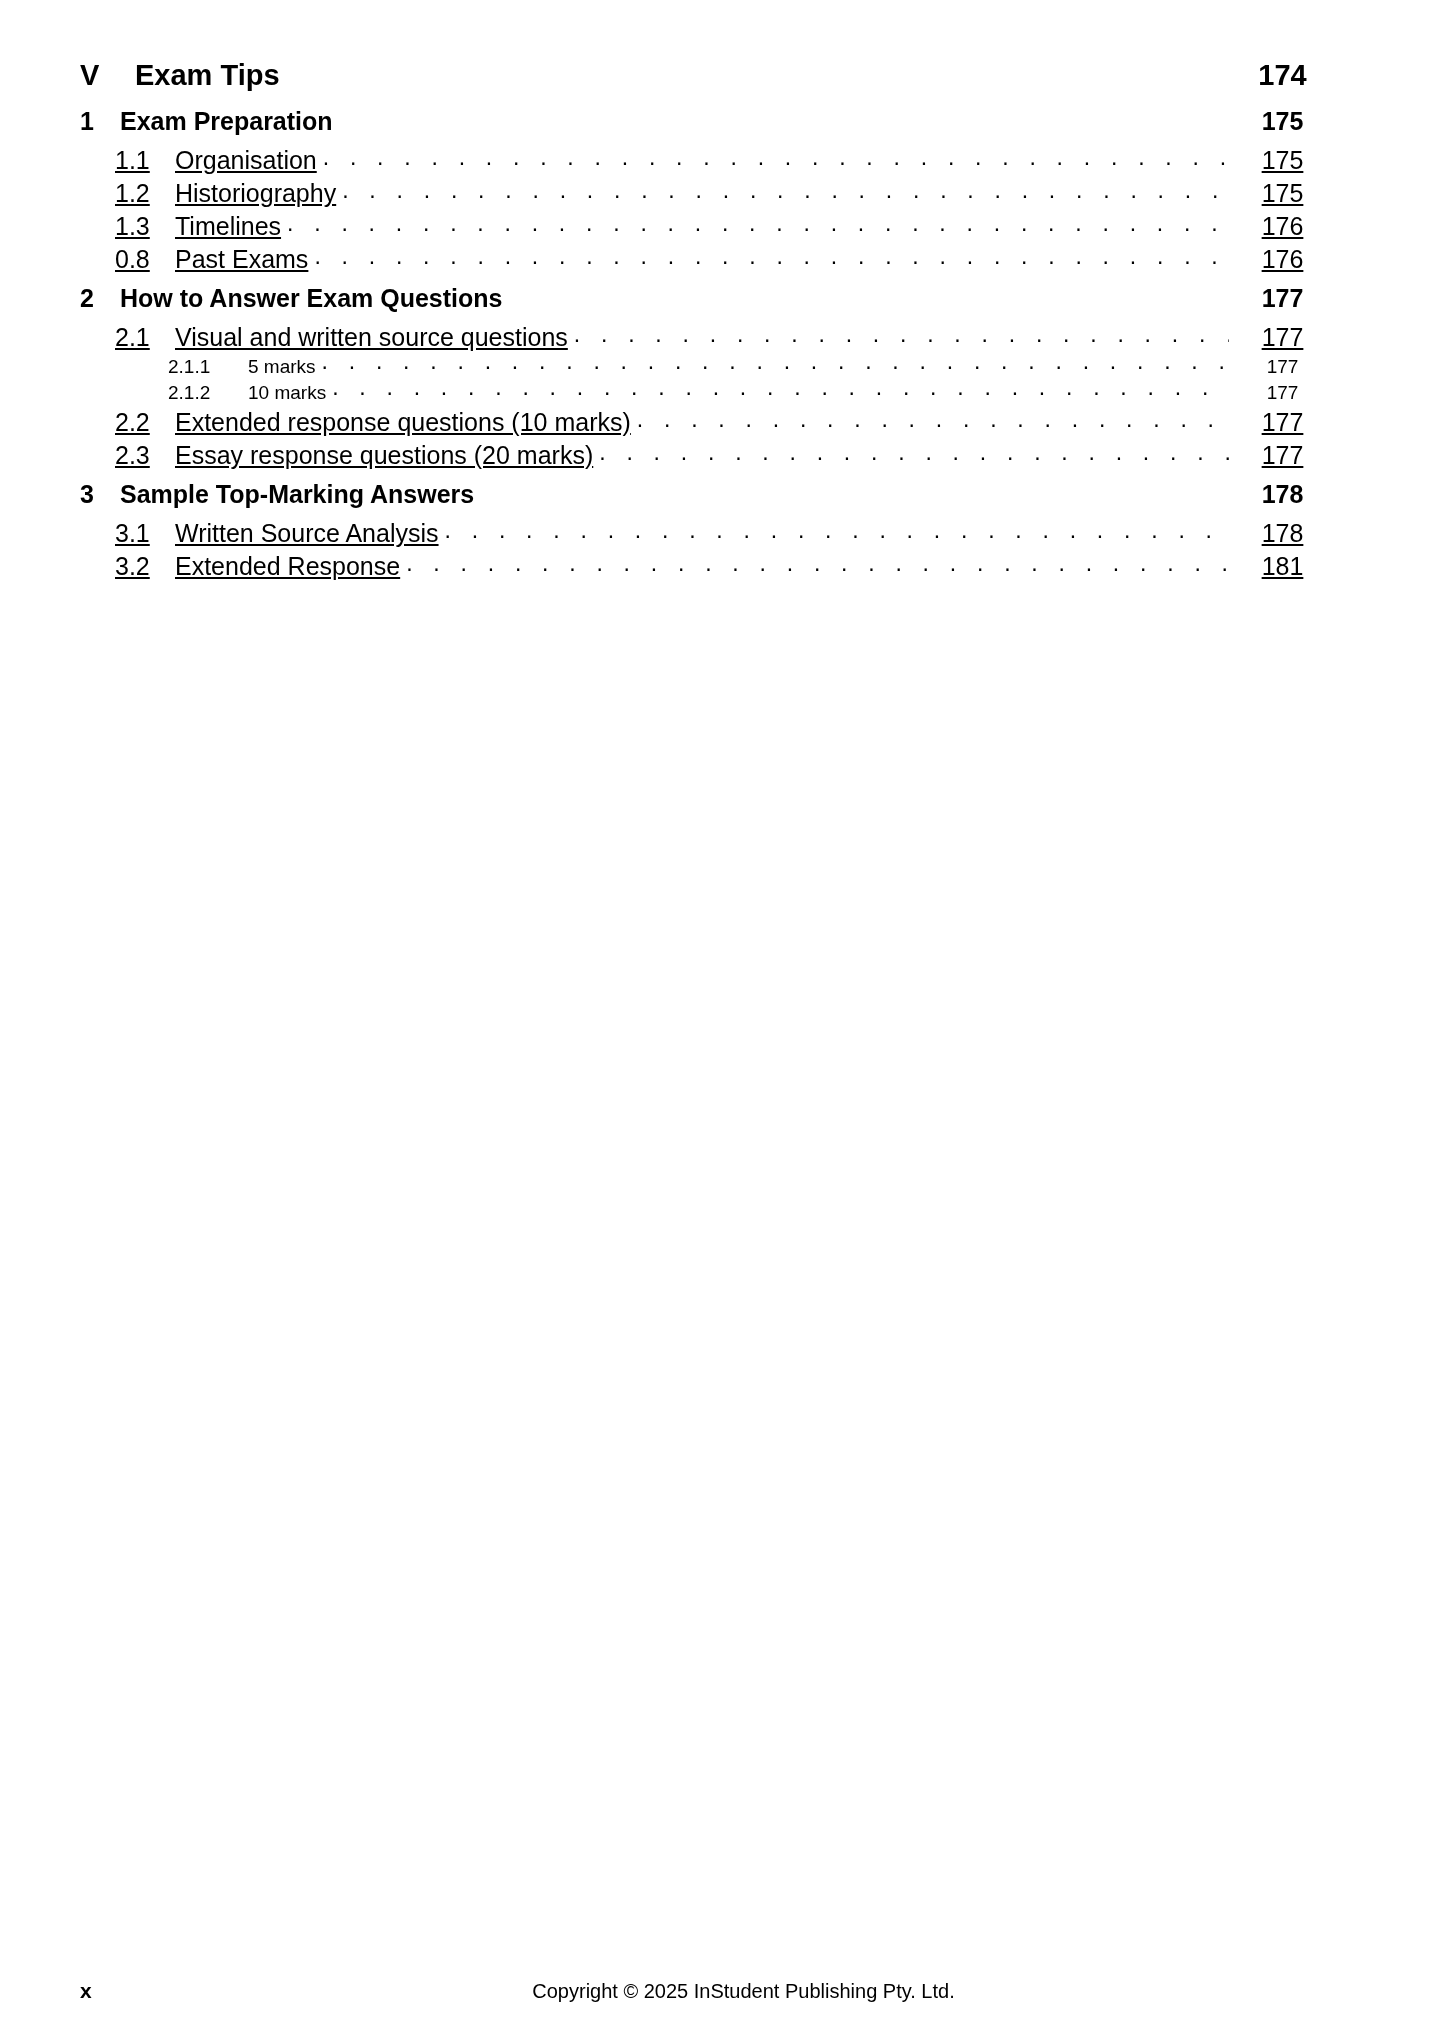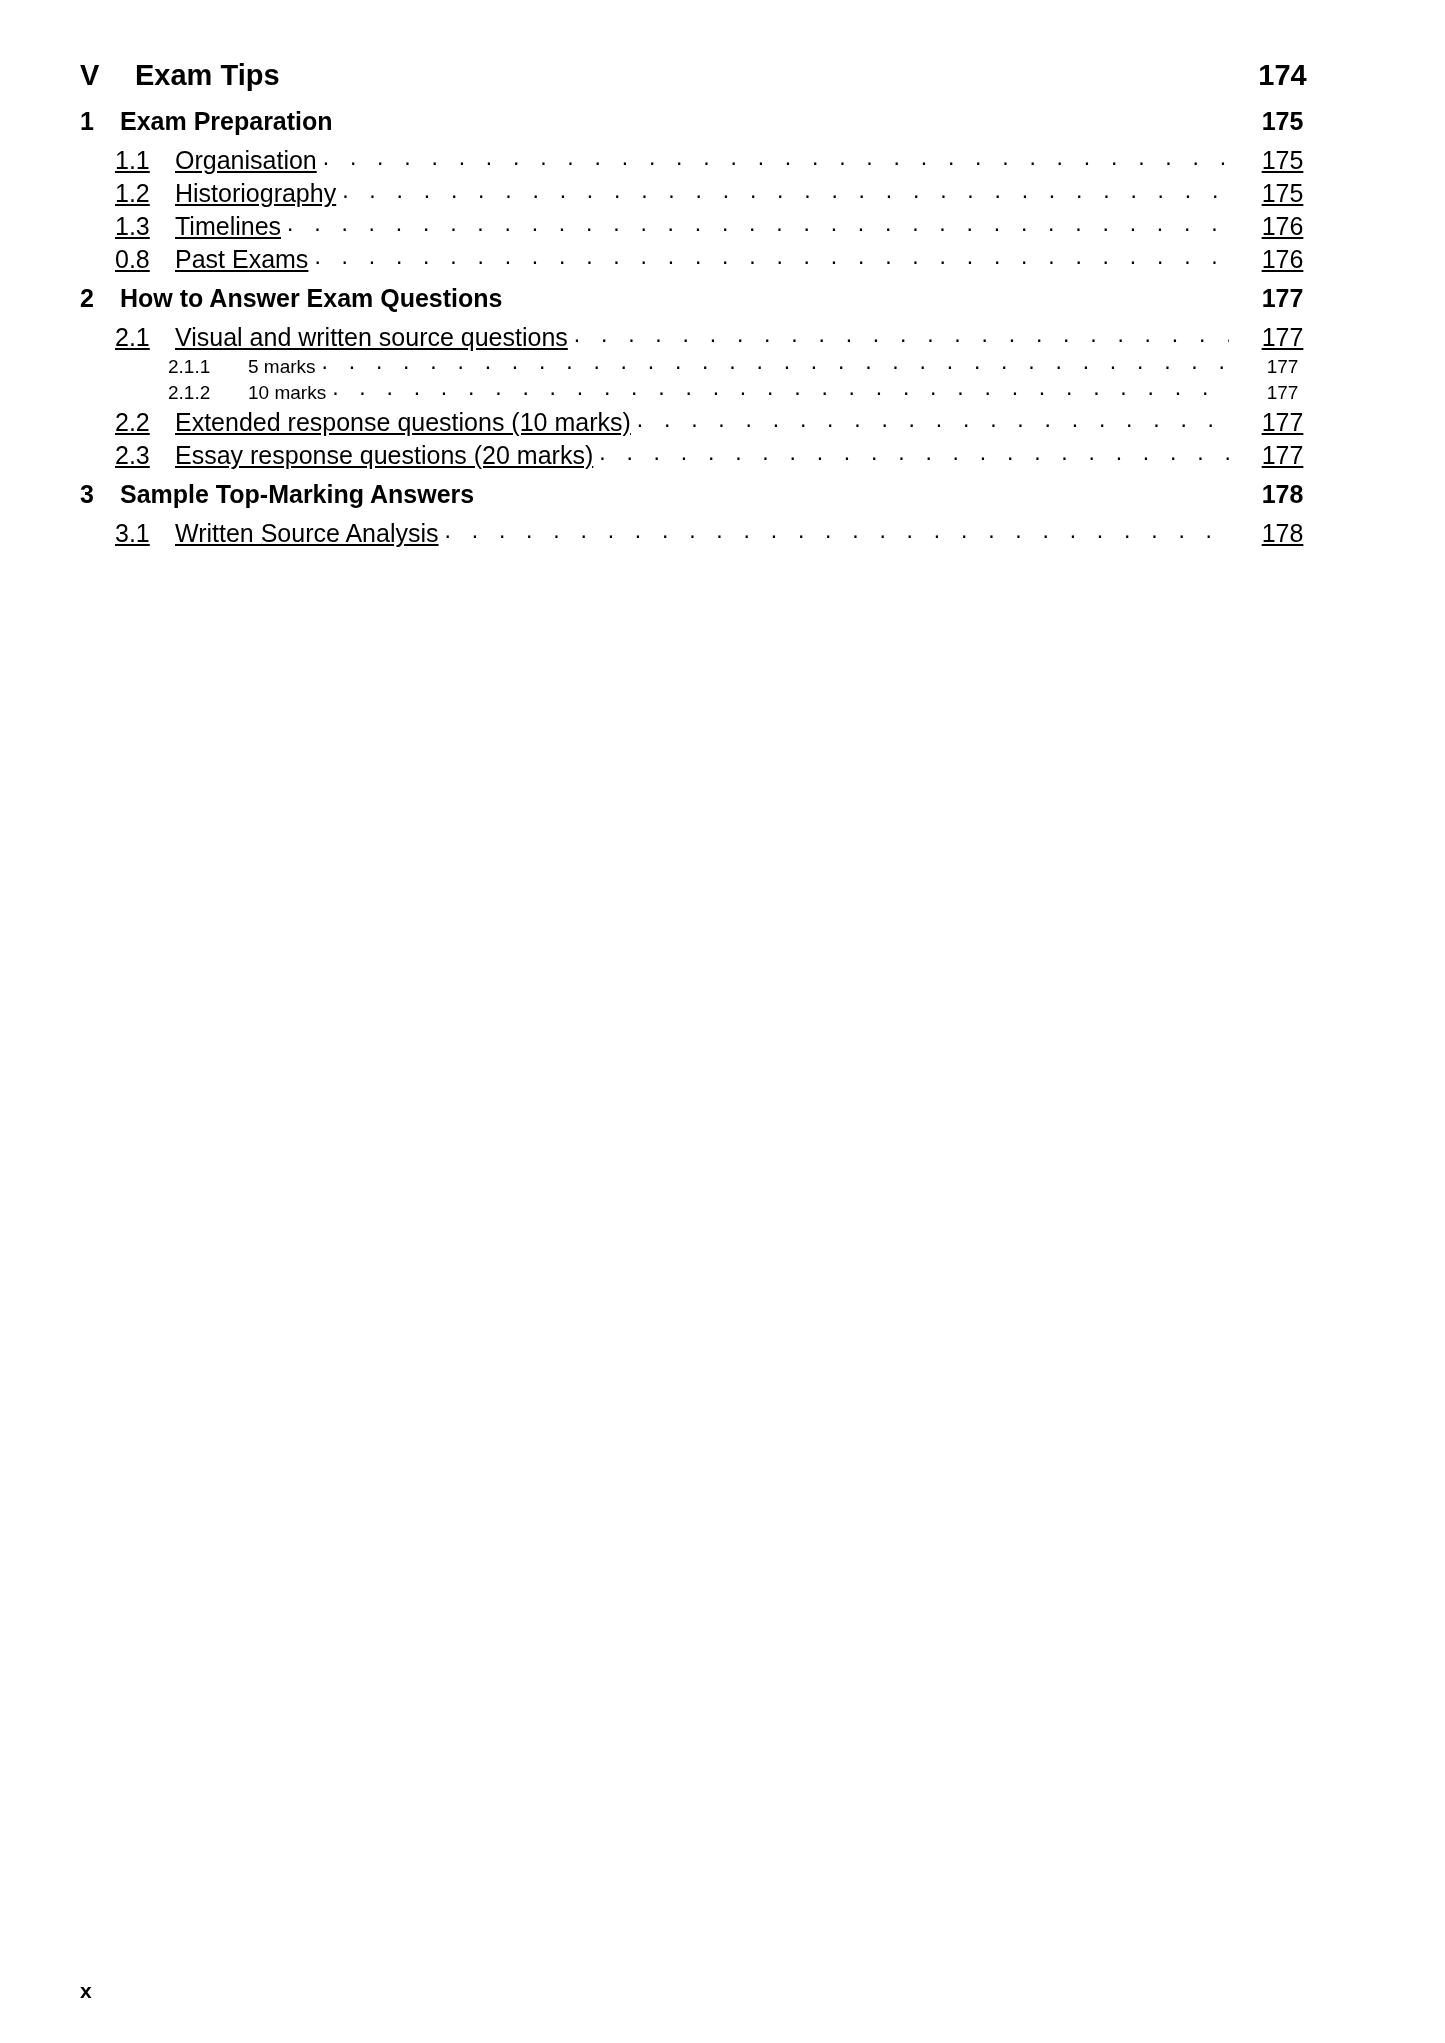--- a/index.html
+++ b/index.html
@@ -234,19 +234,26 @@
         <span class="title">Sample Top-Marking Answers</span>
         <span class="leader"></span>
         <span class="pageno">178</span>
       </div>
       <div class="row lvl-2">
         <span class="num">3.1</span>
         <span class="title">Written Source Analysis</span>
         <span class="leader"></span>
         <span class="pageno">178</span>
       </div>
+      <div class="row lvl-2">
+        <span class="num">3.2</span>
+        <span class="title">Extended Response</span>
+        <span class="leader"></span>
+        <span class="pageno">181</span>
+      </div>
     </div>
 
   <div class="footer">
     <div class="folio">x</div>
+    <div class="copyright">Copyright © 2025 InStudent Publishing Pty. Ltd.</div>
   </div>
 
 </div>
 
 </body></html>

